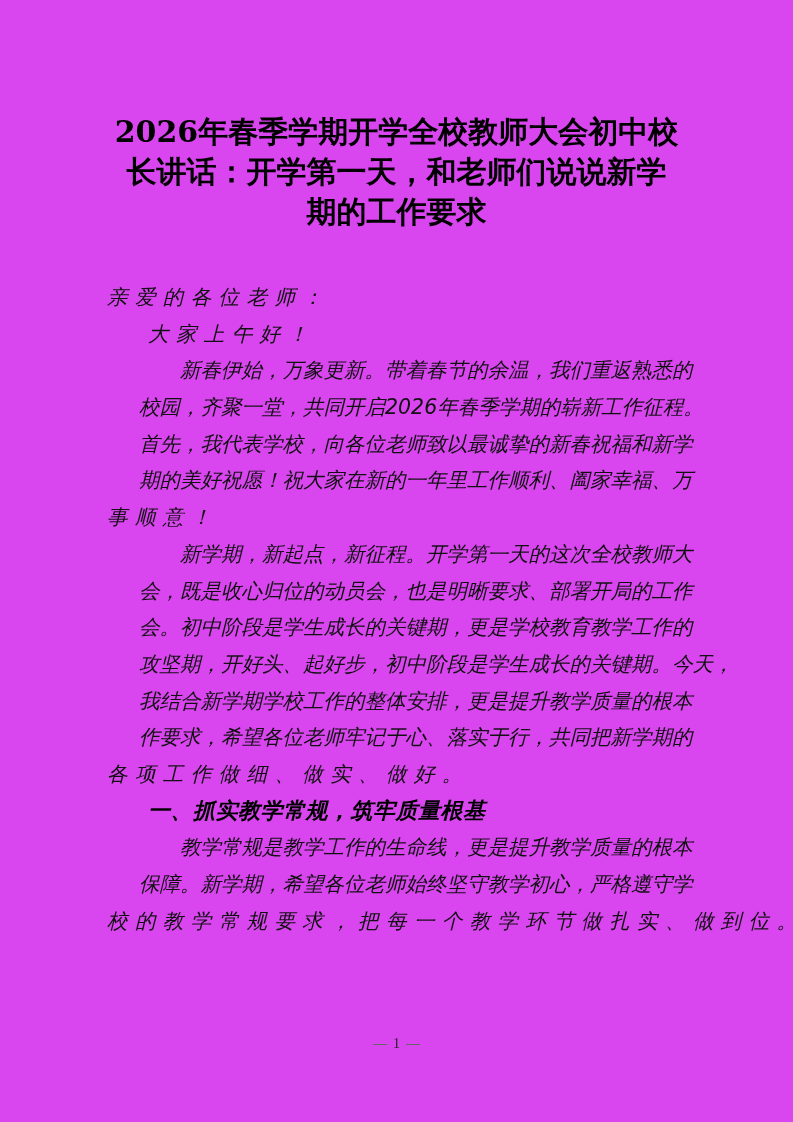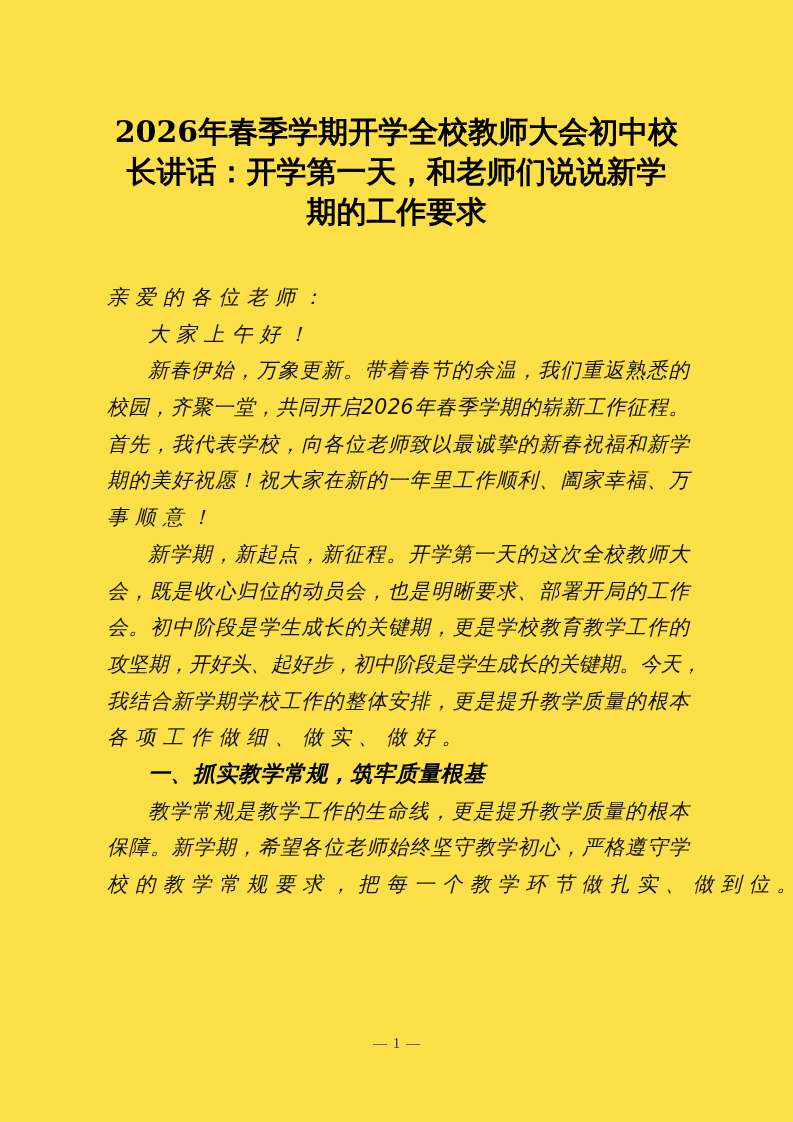--- a/index.html
+++ b/index.html
@@ -12,21 +12,21 @@
       height: 1122px;
       position: relative;
       overflow: hidden;
       color: #000000;
     }
     .page {
       position: absolute;
       left: 0; top: 0;
       width: 793px;
       height: 1122px;
-      background: #fde047;
+      background: #d946ef;
     }
     .title {
       position: absolute;
       left: 100px;
       top: 112px;
       width: 593px;
       text-align: center;
       font-family: "DejaVu Serif", "Liberation Serif", serif;
       font-weight: bold;
       font-size: 30px;
@@ -52,20 +52,21 @@
     }
     .body .line {
       display: block;
       white-space: nowrap;
       height: 36.7px;
     }
     .body .line.justify {
       text-align: justify;
       text-align-last: justify;
       letter-spacing: 0;
+      margin-left: 32px;
     }
     .body .line.indent {
       padding-left: 41px;
     }
     .body .line.heading {
       font-weight: bold;
       letter-spacing: 0.5px;
       font-size: 22px;
       padding-left: 41px;
       color: #000;
@@ -106,20 +107,21 @@
       <span class="line indent justify">新春伊始，万象更新。带着春节的余温，我们重返熟悉的</span>
       <span class="line justify">校园，齐聚一堂，共同开启2026年春季学期的崭新工作征程。</span>
       <span class="line justify">首先，我代表学校，向各位老师致以最诚挚的新春祝福和新学</span>
       <span class="line justify">期的美好祝愿！祝大家在新的一年里工作顺利、阖家幸福、万</span>
       <span class="line">事顺意！</span>
       <span class="line indent justify">新学期，新起点，新征程。开学第一天的这次全校教师大</span>
       <span class="line justify">会，既是收心归位的动员会，也是明晰要求、部署开局的工作</span>
       <span class="line justify">会。初中阶段是学生成长的关键期，更是学校教育教学工作的</span>
       <span class="line justify">攻坚期，开好头、起好步，初中阶段是学生成长的关键期。今天，</span>
       <span class="line justify">我结合新学期学校工作的整体安排，更是提升教学质量的根本</span>
+      <span class="line justify">作要求，希望各位老师牢记于心、落实于行，共同把新学期的</span>
       <span class="line">各项工作做细、做实、做好。</span>
       <span class="line heading">一、抓实教学常规，筑牢质量根基</span>
       <span class="line indent justify">教学常规是教学工作的生命线，更是提升教学质量的根本</span>
       <span class="line justify">保障。新学期，希望各位老师始终坚守教学初心，严格遵守学</span>
       <span class="line">校的教学常规要求，把每一个教学环节做扎实、做到位。</span>
     </div>
 
   <div class="footer">
     <span class="dash"></span><span>1</span><span class="dash"></span>
   </div>

